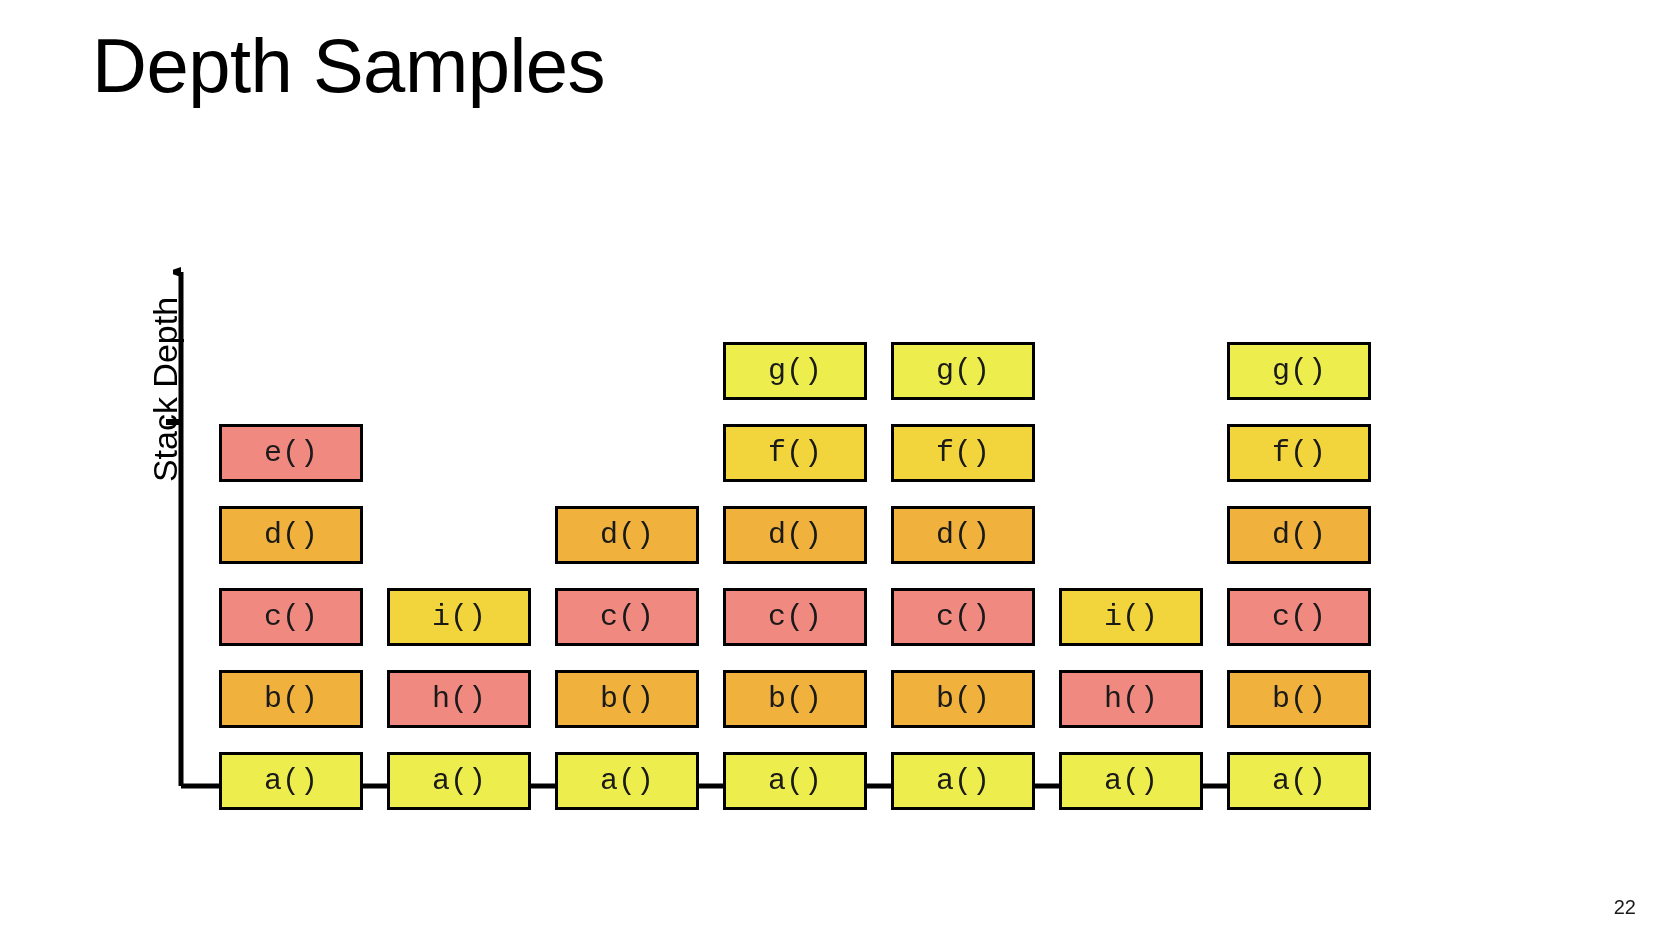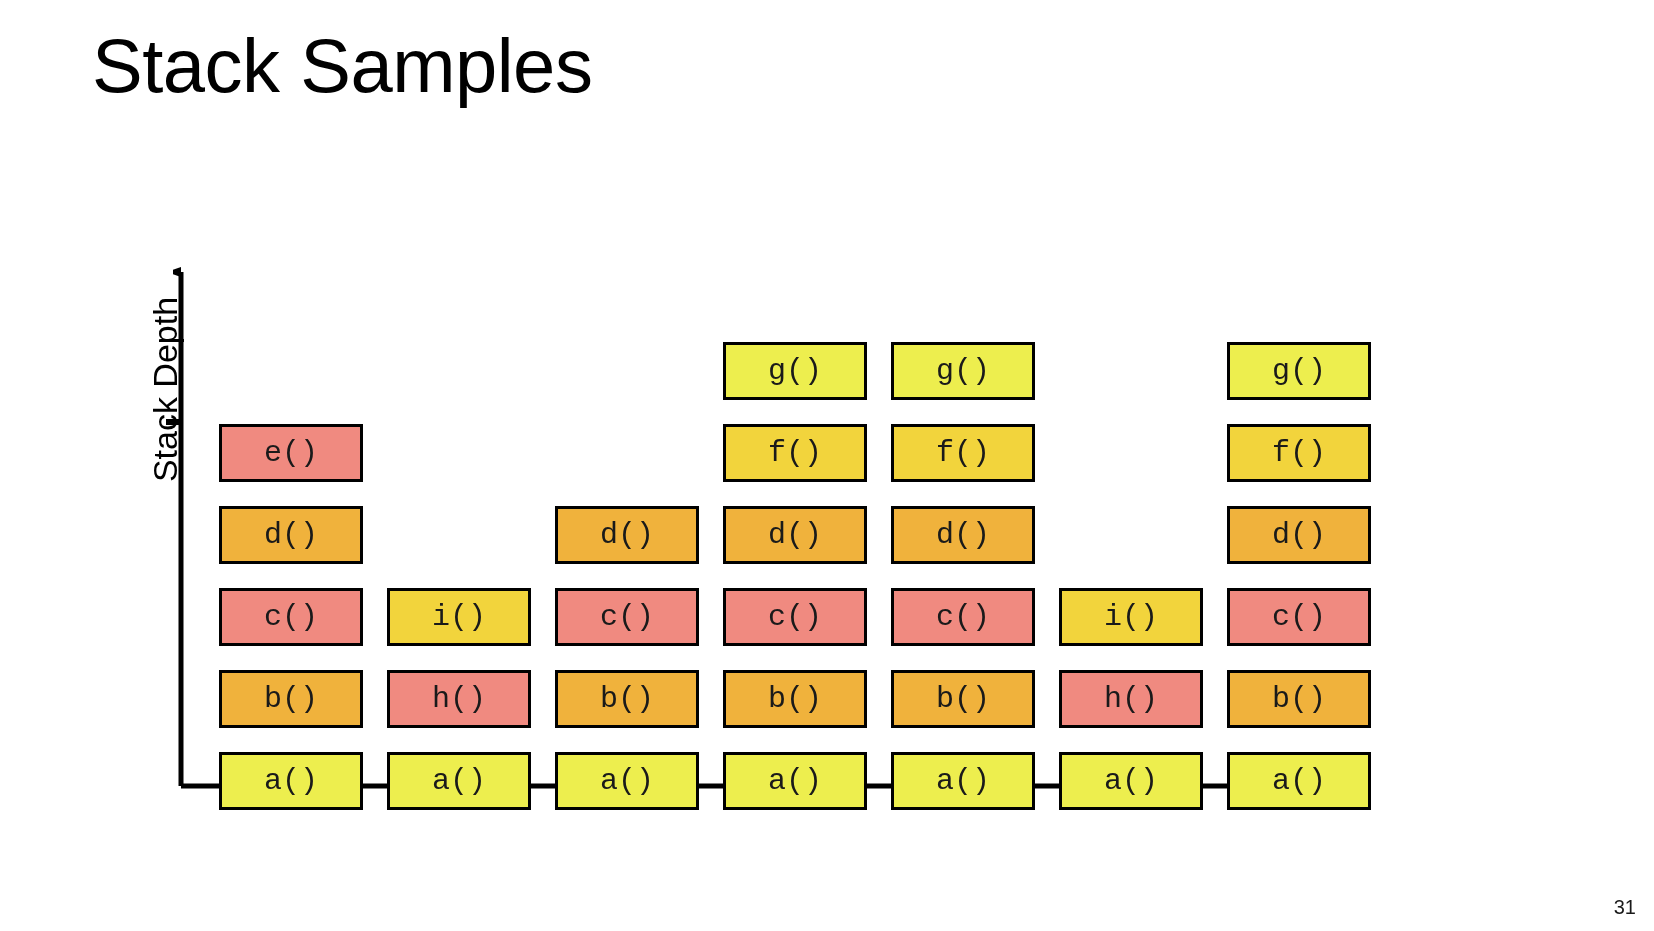--- a/index.html
+++ b/index.html
@@ -111,21 +111,21 @@
     font-size: 20px;
     color: #1a1a1a;
     font-family: "Liberation Sans", sans-serif;
   }
 </style>
 </head>
 <body>
 
 <div id="slide">
 
-  <div id="slide-title">Stack Samples</div>
+  <div id="slide-title">Depth Samples</div>
 
   <div id="chart">
 
     <svg id="axes-svg" viewBox="0 0 1654 931" xmlns="http://www.w3.org/2000/svg">
       <defs>
         <marker id="arrowUp" markerWidth="10" markerHeight="10" refX="5" refY="8" orient="auto" markerUnits="userSpaceOnUse">
           <path d="M0,8 L5,-6 L10,8 Z" fill="#000000"></path>
         </marker>
         <marker id="arrowRight" markerWidth="10" markerHeight="10" refX="2" refY="5" orient="auto" markerUnits="userSpaceOnUse">
           <path d="M0,0 L16,5 L0,10 Z" fill="#000000"></path>
@@ -253,15 +253,15 @@
             <span>f()</span>
           </div>
           <div class="frame-box" style="left: 1227px; top: 342px; width: 144px; height: 58px; background: rgb(237, 238, 78);">
             <span>g()</span>
           </div>
         </div>
       </div>
 
   </div>
 
-  <div id="page-number">31</div>
+  <div id="page-number">22</div>
 
 </div>
 
 </body></html>

